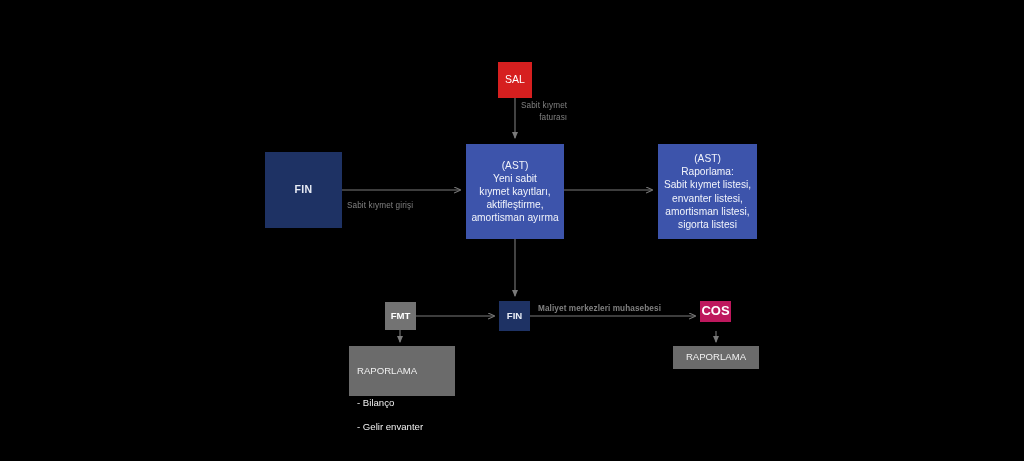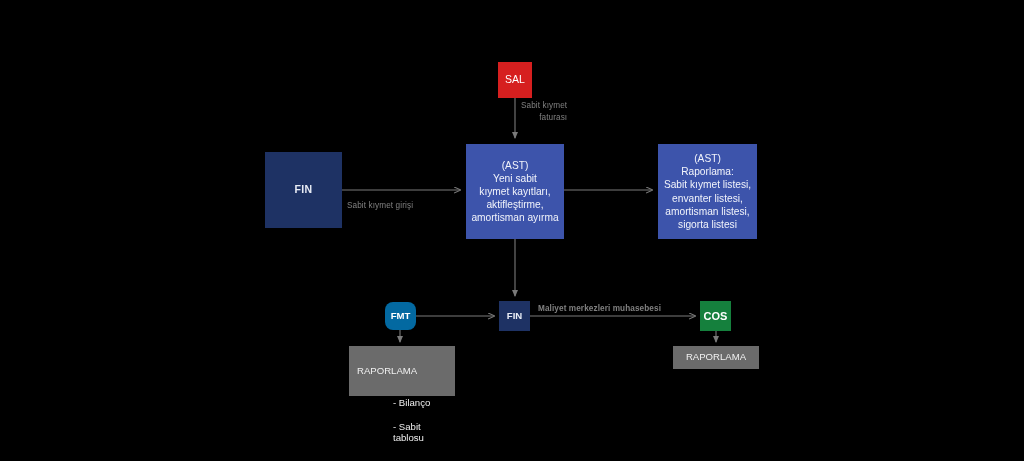--- a/index.html
+++ b/index.html
@@ -71,58 +71,57 @@
     width: 99px; height: 95px;
     background: #3d54ab;
     font-size: 10.2px;
     color: #f2f4fb;
     padding: 4px 4px;
   }
 
   .node-fmt {
     left: 385px; top: 302px;
     width: 31px; height: 28px;
-    background: #0369a1;
-    font-size: 9.6px;
-    font-weight: 700;
-    color: #ffffff;
-    border-radius: 8px;
+    background: #737373;
+    font-size: 9.6px;
+    font-weight: 700;
+    color: #ffffff;
   }
 
   .node-fin-small {
     left: 499px; top: 301px;
     width: 31px; height: 30px;
     background: #1e3264;
     font-size: 9.6px;
     font-weight: 700;
     color: #e8ecf5;
   }
 
   .node-cos {
     left: 700px; top: 301px;
-    width: 31px; height: 30px;
-    background: #15803d;
-    font-size: 11px;
+    width: 31px; height: 21px;
+    background: #be185d;
+    font-size: 13px;
     font-weight: 700;
     color: #ffffff;
   }
 
   .node-report-left {
     left: 349px; top: 346px;
     width: 106px; height: 50px;
     background: #6b6b6b;
     display: block;
     padding: 7px 8px;
     box-sizing: border-box;
     text-align: left;
     font-size: 9.6px;
     color: #f0f0f0;
   }
   .node-report-left .rl-title { display:block; margin-bottom: 7px; }
-  .node-report-left .rl-line  { display:block; line-height: 1.22; margin-left: 36px; }
+  .node-report-left .rl-line  { display:block; line-height: 1.22; }
 
   .node-report-right {
     left: 673px; top: 346px;
     width: 86px; height: 23px;
     background: #6b6b6b;
     font-size: 9.6px;
     color: #f0f0f0;
   }
 
   
@@ -215,21 +214,21 @@
 
   <div class="node node-fmt">FMT</div>
 
   <div class="node node-fin-small">FIN</div>
 
   <div class="node node-cos">COS</div>
 
   <div class="node node-report-left">
     <span class="rl-title">RAPORLAMA</span>
     <span class="rl-line">- Bilanço</span>
-    <span class="rl-line">- Sabit tablosu</span>
+    <span class="rl-line">- Gelir envanter</span>
   </div>
 
   <div class="node node-report-right">RAPORLAMA</div>
 
   <div class="edge-label lbl-fatura">Sabit kıymet
 faturası</div>
 
   <div class="edge-label lbl-giris">Sabit kıymet girişi</div>
 
 

